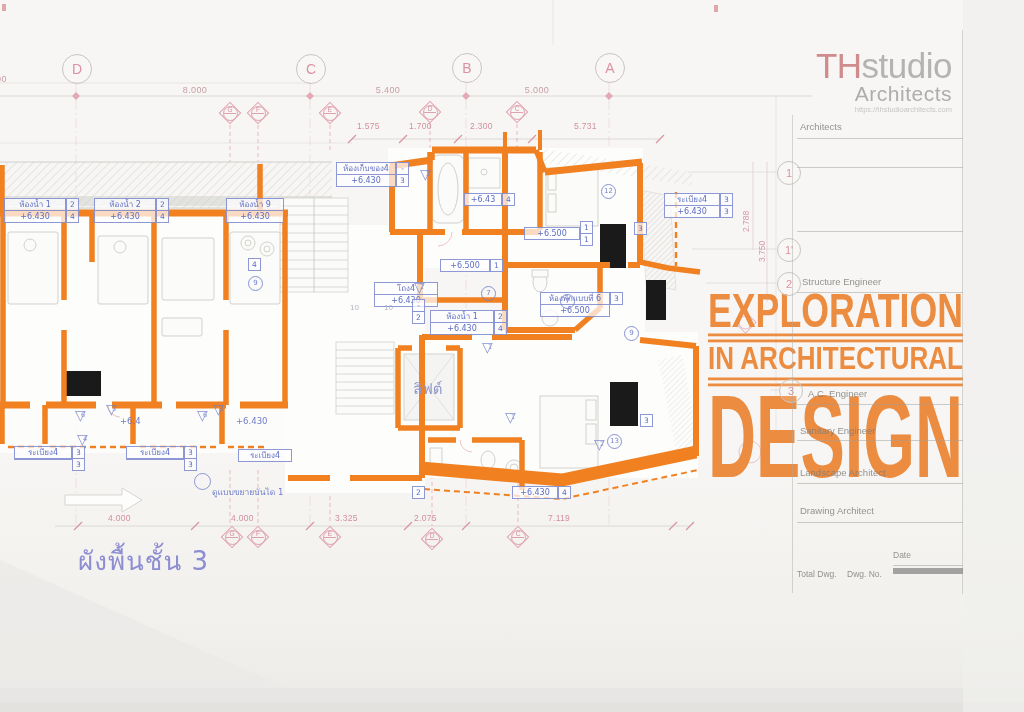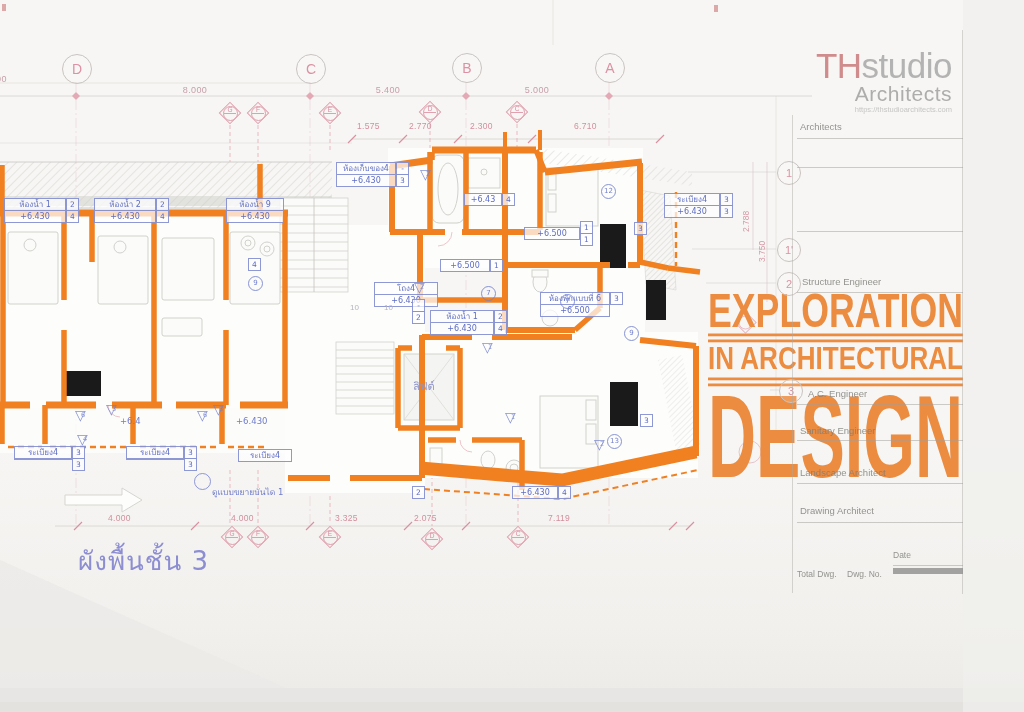--- a/index.html
+++ b/index.html
@@ -47,21 +47,21 @@
   #logo{position:absolute;right:72px;top:48px;text-align:right;font-family:"Liberation Sans",sans-serif;}
   #logo .l1{font-size:35px;line-height:36px;letter-spacing:-.5px;}
   #logo .th{color:#d08c8c;} #logo .st{color:#b3b3b3;}
   #logo .l2{font-size:21px;line-height:20px;color:#adadab;letter-spacing:.5px;}
   #logo .l3{font-size:7.5px;line-height:11px;color:#c6c6c4;}
   
   #plan-title{position:absolute;left:78px;top:540px;font-size:26px;color:#8d8dd2;letter-spacing:1px;}
   
   .notec{position:absolute;width:15px;height:15px;border:1px solid rgba(115,129,204,.8);border-radius:50%;}
   .note{position:absolute;color:#6e7cc9;font-size:8.5px;white-space:nowrap;}
-  .lift{position:absolute;color:#9095c8;font-size:11px;}
+  .lift{position:absolute;color:#9095c8;font-size:15px;}
   .redmark{position:absolute;background:#c96a6a;opacity:.55;}
 </style>
 </head>
 <body>
 
 <div id="stage">
 
   <svg id="plan" width="1024" height="712" viewBox="0 0 1024 712">
     <defs>
       <pattern id="hatch" width="6" height="6" patternUnits="userSpaceOnUse" patternTransform="rotate(45)">
@@ -326,23 +326,23 @@
     <div class="gb gb2" style="left:779px;top:379px;">
         <span>3</span>
       </div>
 
     <div class="t dim" style="left:173px;top:85px;width:44px;text-align:center;">8.000</div>
     <div class="t dim" style="left:366px;top:85px;width:44px;text-align:center;">5.400</div>
     <div class="t dim" style="left:515px;top:85px;width:44px;text-align:center;">5.000</div>
     <div class="t dim" style="left:-4px;top:74px;">00</div>
 
     <div class="t dim2" style="left:357px;top:121px;">1.575</div>
-    <div class="t dim2" style="left:409px;top:121px;">2.770</div>
+    <div class="t dim2" style="left:409px;top:121px;">1.700</div>
     <div class="t dim2" style="left:470px;top:121px;">2.300</div>
-    <div class="t dim2" style="left:574px;top:121px;">6.710</div>
+    <div class="t dim2" style="left:574px;top:121px;">5.731</div>
 
     <div class="t dim2" style="left:108px;top:513px;">4.000</div>
     <div class="t dim2" style="left:231px;top:513px;">4.000</div>
     <div class="t dim2" style="left:335px;top:513px;">3.325</div>
     <div class="t dim2" style="left:414px;top:513px;">2.075</div>
     <div class="t dim2" style="left:548px;top:513px;">7.119</div>
 
     <div class="t vdim" style="left:741px;top:232px;">2.788</div>
     <div class="t vdim" style="left:757px;top:262px;">3.750</div>
 

